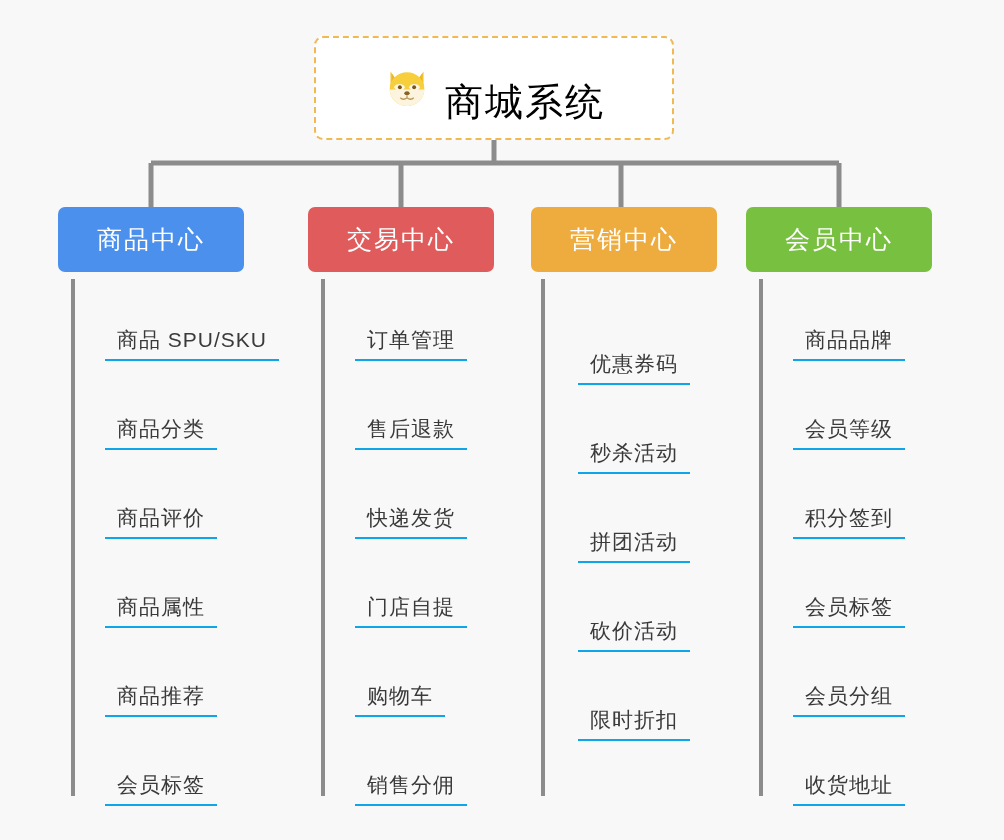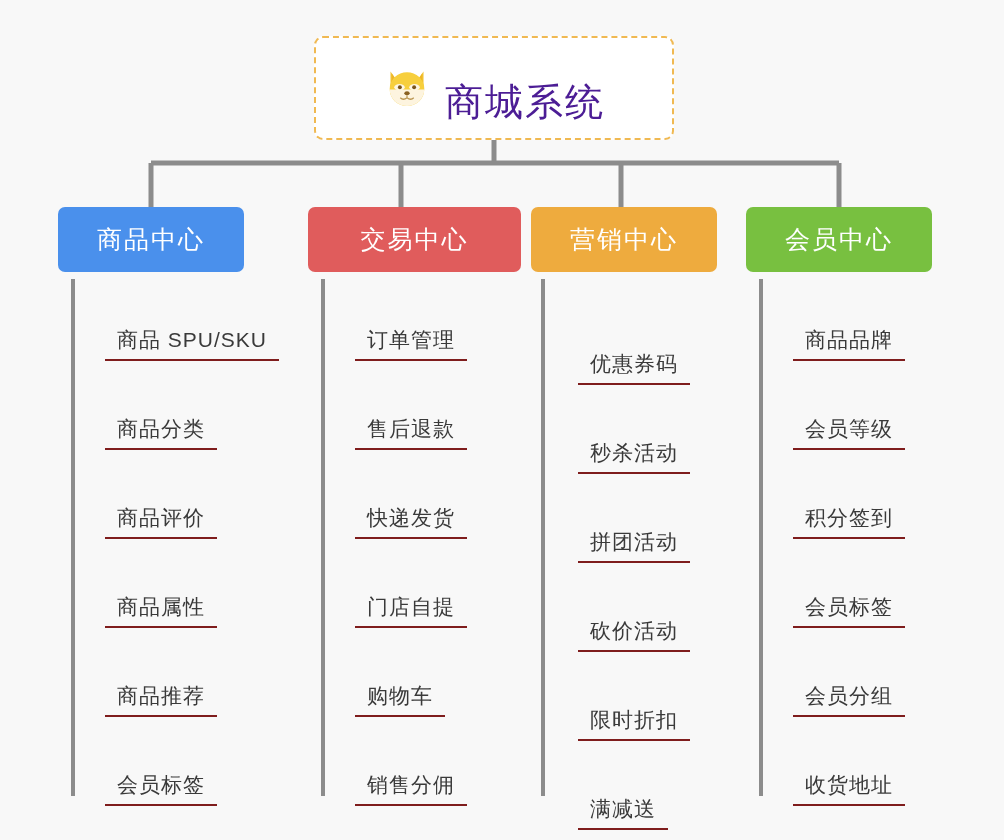--- a/index.html
+++ b/index.html
@@ -15,21 +15,21 @@
   .root-node{
     position:absolute; left:314px; top:36px;
     width:360px; height:104px;
     background:#ffffff;
     border:2px dashed #f0b952;
     border-radius:9px;
     display:flex; align-items:center; justify-content:center;
     gap:14px;
   }
   .root-title{
-    color:#4c1d95;
+    color:#000000;
     font-size:38px;
     letter-spacing:2px;
     line-height:1;
     white-space:nowrap;
     margin-top:27px;
   }
   .shiba{ width:48px; height:48px; display:block; }
 
   
   #wires{ position:absolute; left:0; top:0; width:1004px; height:840px; pointer-events:none; }
@@ -49,21 +49,21 @@
   .leaf{
     position:relative;
     height:89px;
     display:flex;
     align-items:flex-end;
   }
   .leaf-inner{
     display:inline-block;
     margin-left:32px;
     padding:0 12px 6px 12px;
-    border-bottom:2px solid #7f1d1d;
+    border-bottom:2px solid #0ea5e9;
     color:#3a3a3a;
     font-size:21px;
     letter-spacing:1px;
     white-space:nowrap;
     line-height:1.25;
   }
 </style>
 </head>
 <body>
 
@@ -123,21 +123,21 @@
           </div>
           <div class="leaf">
             <div class="leaf-inner">商品推荐</div>
           </div>
           <div class="leaf">
             <div class="leaf-inner">会员标签</div>
           </div>
         </div>
       </div>
       <div class="column" style="left: 308px; width: 186px;">
-        <div class="col-head" style="background: rgb(224, 92, 92); width: 213px;">
+        <div class="col-head" style="background: rgb(224, 92, 92); width: 186px;">
           <span>交易中心</span>
         </div>
         <div class="leaves" style="margin-left: 15px;">
           <div class="leaf">
             <div class="leaf-inner">订单管理</div>
           </div>
           <div class="leaf">
             <div class="leaf-inner">售后退款</div>
           </div>
           <div class="leaf">
@@ -167,23 +167,20 @@
           </div>
           <div class="leaf">
             <div class="leaf-inner">拼团活动</div>
           </div>
           <div class="leaf">
             <div class="leaf-inner">砍价活动</div>
           </div>
           <div class="leaf">
             <div class="leaf-inner">限时折扣</div>
           </div>
-          <div class="leaf">
-            <div class="leaf-inner">满减送</div>
-          </div>
         </div>
       </div>
       <div class="column" style="left: 746px; width: 186px;">
         <div class="col-head" style="background: rgb(120, 192, 64); width: 186px; text-align: center;">
           <span>会员中心</span>
         </div>
         <div class="leaves" style="margin-left: 15px;">
           <div class="leaf">
             <div class="leaf-inner">商品品牌</div>
           </div>

